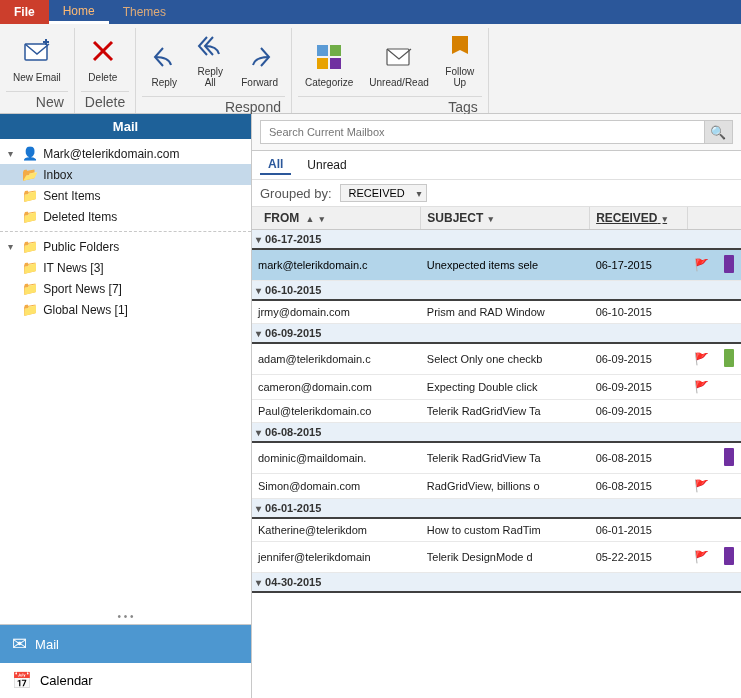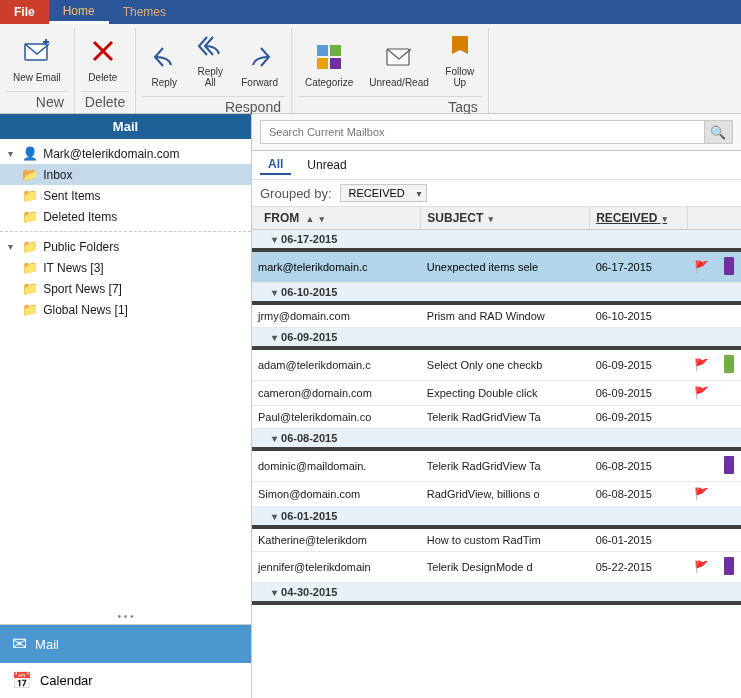--- a/index.html
+++ b/index.html
@@ -60,21 +60,21 @@
     .groupby-wrapper::after { content: '▾'; position: absolute; right: 5px; font-size: 10px; pointer-events: none; color: #555; }
 
     
     .email-table { flex: 1; overflow-y: auto; }
     table { width: 100%; border-collapse: collapse; }
     .col-headers { background: #f0f0f0; position: sticky; top: 0; z-index: 2; }
     .col-header { padding: 4px 6px; text-align: left; font-size: 11px; color: #333; font-weight: bold; border-bottom: 1px solid #c8c8c8; border-right: 1px solid #d8d8d8; cursor: pointer; user-select: none; white-space: nowrap; }
     .col-header:last-child { border-right: none; }
     .col-header .sort-icon { font-size: 9px; color: #555; margin-left: 3px; }
     .col-header .filter-icon { font-size: 9px; color: #555; margin-left: 2px; }
-    .group-row td { background: #e8f0f8; font-weight: bold; font-size: 11px; color: #333; padding: 3px 20px; border-bottom: 4px solid #404040; }
+    .group-row td { background: #e8f0f8; font-weight: bold; font-size: 11px; color: #333; padding: 3px 4px; border-bottom: 2px solid #404040; }
     .group-toggle { color: #555; margin-right: 4px; font-size: 10px; }
     .email-row td { padding: 5px 6px; border-bottom: 1px solid #e8e8e8; font-size: 11px; color: #1a1a1a; vertical-align: middle; }
     .email-row.selected td { background: #b3d5ea; }
     .email-row.selected td { color: #000; }
   </style>
 </head>
 <body>
 
 <div class="tab-bar">
   <div class="tab-file">File</div>

